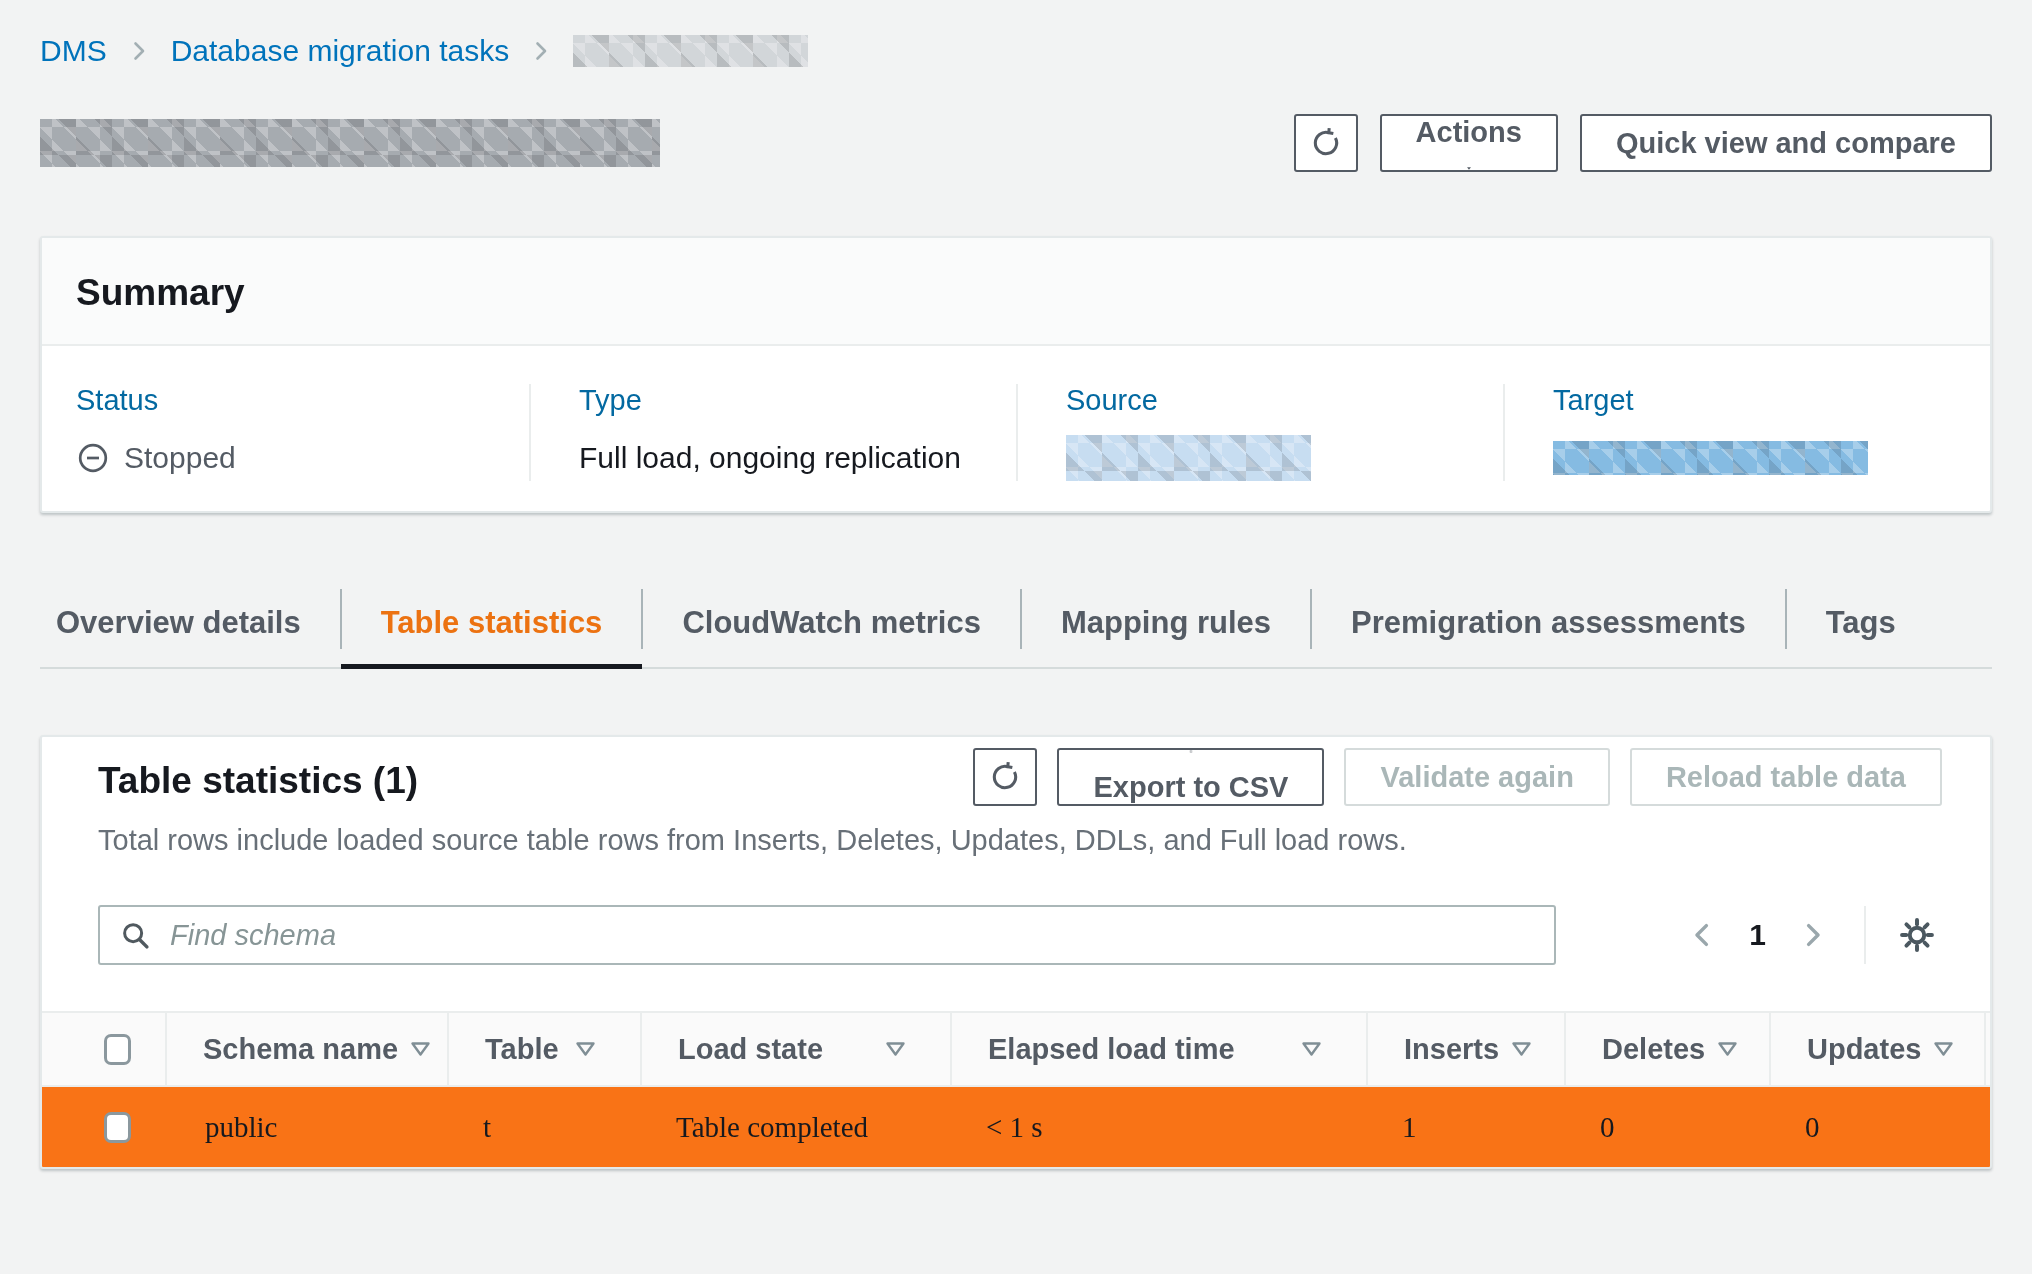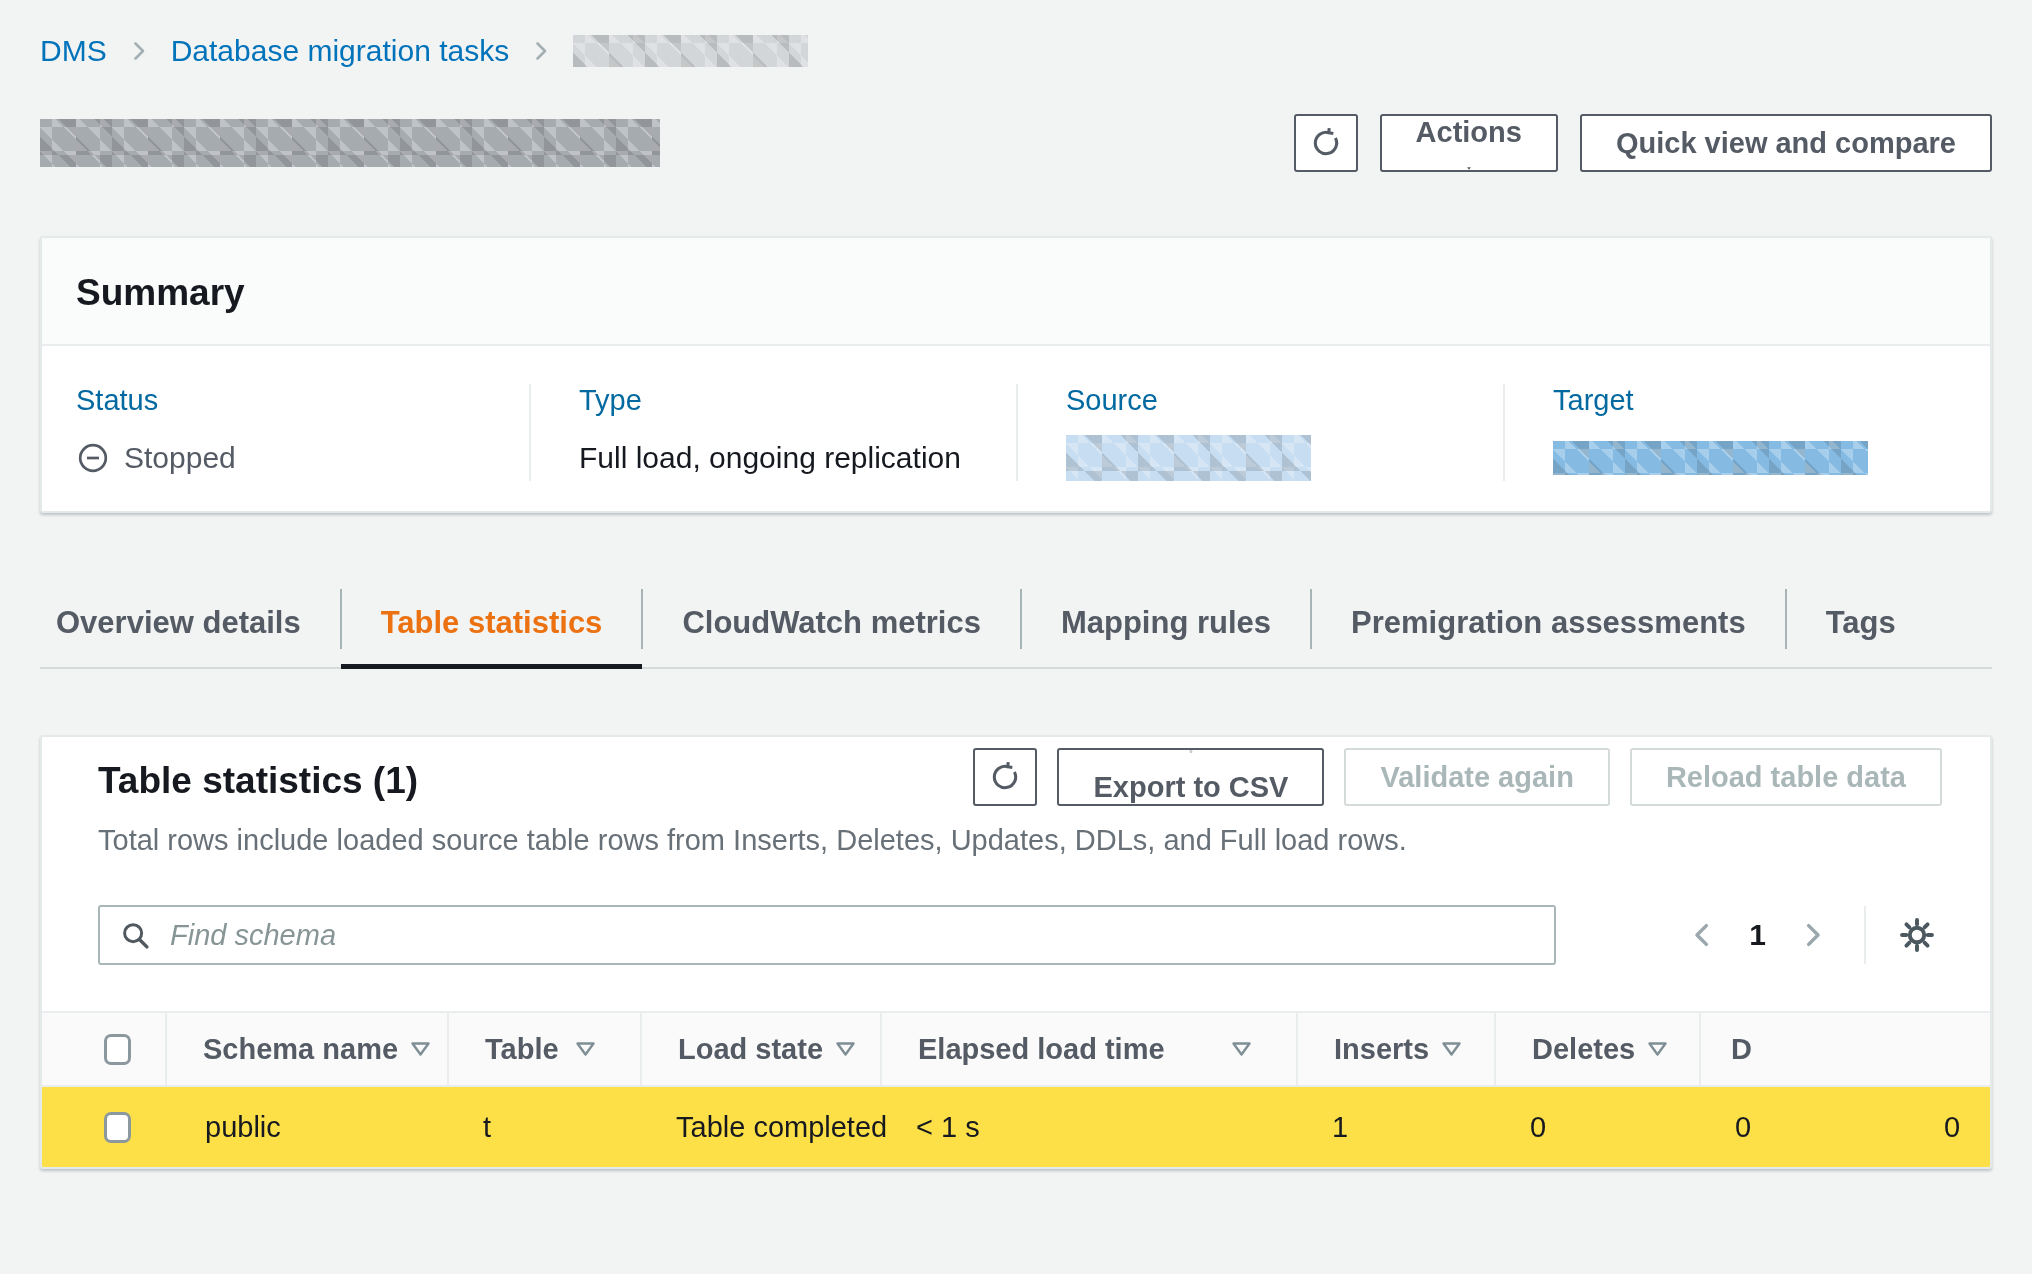--- a/index.html
+++ b/index.html
@@ -92,28 +92,28 @@
 
   
   .tbl{margin-top:46px;}
   .thead{display:flex;align-items:stretch;background:#fafafa;border-top:2px solid #eaeded;border-bottom:2px solid #eaeded;height:72px;}
   .th{
     display:flex;align-items:center;justify-content:space-between;
     padding:0 44px 0 36px;box-sizing:border-box;flex:none;
     font-weight:700;font-size:29px;color:#545b64;white-space:nowrap;cursor:pointer;
   }
   .th + .th{border-left:2px solid #eaeded;}
-  .trow{display:flex;align-items:center;height:80px;background:#fde047;font-size:29px;}
+  .trow{display:flex;align-items:center;height:80px;background:#f97316;font-size:29px;font-family:Liberation Serif, serif;}
   .td{padding:0 20px 0 36px;box-sizing:border-box;flex:none;white-space:nowrap;}
 
   .w-cb{width:123px;padding:0 0 0 62px;justify-content:flex-start;display:flex;align-items:center;cursor:default;}
   .w-schema{width:282px;}
   .td.w-schema{padding-left:40px;}
   .w-table{width:193px;}
-  .w-load{width:240px;}
+  .w-load{width:310px;}
   .w-elapsed{width:416px;}
   .w-ins{width:198px;}
   .w-del{width:205px;}
   .w-upd{width:215px;}
   .w-last{width:140px;padding:0 0 0 30px;}
 
   .cb{width:27px;height:31px;border:3px solid #8b989e;border-radius:7px;background:#fff;box-sizing:border-box;cursor:pointer;}
   .sort-ic{flex:none;margin-left:12px;}
 </style>
 </head>
@@ -301,20 +301,26 @@
           <svg class="sort-ic" viewBox="0 0 21 16" width="21" height="16">
               <path d="M2.5 2.5 L18.5 2.5 L10.5 13.5 Z" fill="none" stroke="#7f8e95" stroke-width="2.4" stroke-linejoin="round"></path>
             </svg>
         </div>
         <div class="th w-del">
           <span>Deletes</span>
           <svg class="sort-ic" viewBox="0 0 21 16" width="21" height="16">
               <path d="M2.5 2.5 L18.5 2.5 L10.5 13.5 Z" fill="none" stroke="#7f8e95" stroke-width="2.4" stroke-linejoin="round"></path>
             </svg>
         </div>
+        <div class="th w-upd">
+          <span>Updates</span>
+          <svg class="sort-ic" viewBox="0 0 21 16" width="21" height="16">
+              <path d="M2.5 2.5 L18.5 2.5 L10.5 13.5 Z" fill="none" stroke="#7f8e95" stroke-width="2.4" stroke-linejoin="round"></path>
+            </svg>
+        </div>
         <div class="th w-last">
           <span>D</span>
         </div>
       </div>
 
       <div class="trow">
         <div class="td w-cb">
           <div class="cb"></div>
         </div>
         <div class="td w-schema">public</div>

